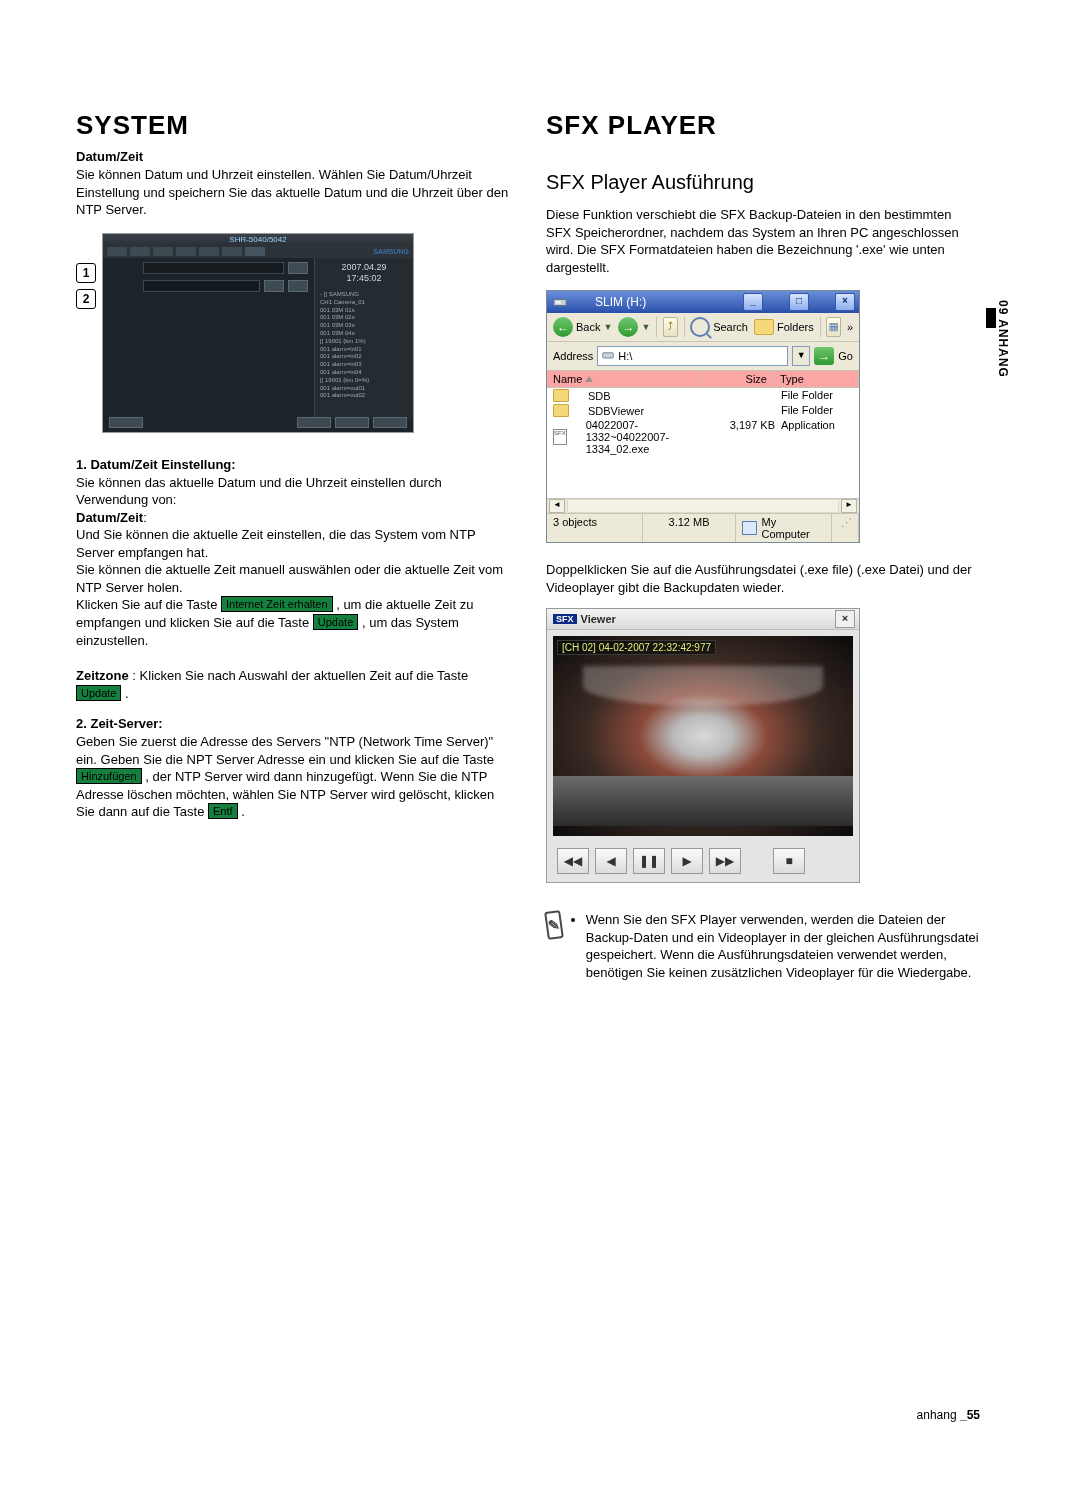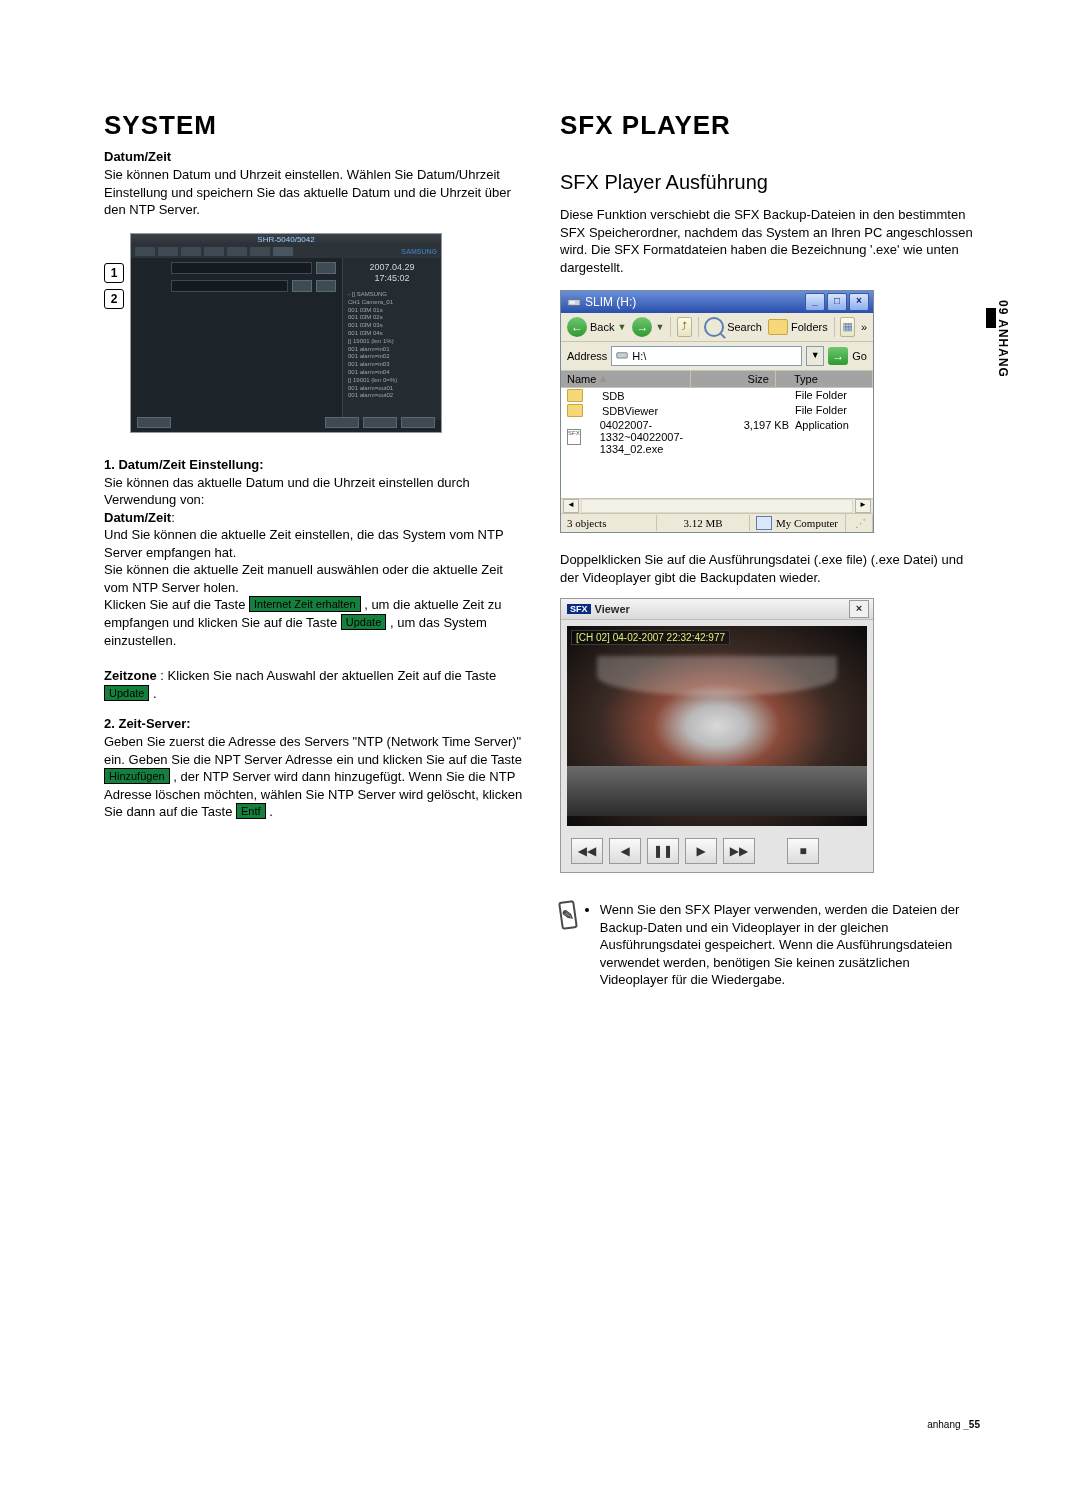--- a/index.html
+++ b/index.html
@@ -6,21 +6,21 @@
     margin: 0;
     font-family: Arial, Helvetica, sans-serif;
     background: #fff;
     color: #000;
     width: 1080px;
     height: 1488px;
     position: relative;
     box-sizing: border-box;
   }
   .page {
-    padding: 110px 100px 60px 104px;
+    padding: 110px 100px 60px 76px;
     display: flex;
     gap: 36px;
   }
   .col {
     flex: 1 1 0;
     min-width: 0;
   }
   h1 {
     font-size: 26px;
     letter-spacing: 1px;
@@ -190,20 +190,21 @@
     margin: 14px 0 18px 0;
   }
   .exp-title {
     height: 22px;
     background: linear-gradient(#6a8fd9, #2a4fab);
     color: #fff;
     display: flex;
     align-items: center;
     padding: 0 4px 0 6px;
     font-size: 12px;
+    gap: 24px;
   }
   .exp-title .wt-icon {
     display:inline-block; width:14px; height:14px; margin-right:4px;
   }
   .exp-title .wbtn {
     width: 18px; height: 16px; margin-left: 2px;
     background: linear-gradient(#d8e4fb,#8caef0);
     border: 1px solid #3559a6; border-radius:2px;
     text-align:center; line-height:14px; color:#0a2d70; font-weight:700;
     font-size:10px;
@@ -272,23 +273,22 @@
     display:flex; align-items:center; padding:0 4px; gap:4px; font-size:11px;
   }
   .addr-drop { width:16px; height:18px; border:1px solid #7f9db9; background:#ece9d8;
     text-align:center; line-height:16px; font-size:9px;}
   .go-btn {
     width:20px; height:18px; border-radius:3px;
     background:linear-gradient(#6fc76f,#2e9a2e);
     color:#fff; text-align:center; line-height:18px; font-size:12px; font-weight:700;
   }
   .exp-cols {
-    display:flex; background:#a3a3a3; border-bottom:1px solid #c8c4b4;
+    display:flex; background:#fca5a5; border-bottom:1px solid #c8c4b4;
     font-size:11px;
-    gap:12px;
   }
   .exp-cols div { padding:2px 6px; border-right:1px solid #c8c4b4; }
   .col-name{ flex:1; display:flex; align-items:center; gap:3px;}
   .col-size{ width:60px; text-align:right;}
   .col-type{ width:72px; }
   .tri-up{ width:0;height:0;border-left:4px solid transparent;border-right:4px solid transparent;border-bottom:6px solid #9a958a;}
   .exp-list {
     background:#fff; min-height:110px; font-size:11px;
   }
   .exp-row { display:flex; padding:1px 6px; }
@@ -297,23 +297,22 @@
   .exp-row .rt { width:72px; padding-left:6px;}
   .ic-folder{ width:14px;height:11px;background:#f6d77a;border:1px solid #c9a83f;border-radius:1px;}
   .ic-exe{ width:12px;height:14px;border:1px solid #888;background:#fff;font-size:6px;line-height:7px;text-align:center;color:#555;}
   .exp-scroll {
     height:14px; background:#ece9d8; border-top:1px solid #c8c4b4;
     display:flex; align-items:center; padding:0 2px; gap:2px;
   }
   .sc-btn{ width:14px;height:12px;border:1px solid #b8b4a4;background:#f4f2e6;font-size:8px;line-height:10px;text-align:center;}
   .sc-track{ flex:1;height:12px;background:#f4f2e6;border:1px solid #dedacb;}
   .exp-status {
-    display:flex; align-items:center; font-size:11px;
+    display:flex; font-size:11px;
     border-top:1px solid #c8c4b4;
-    font-family:Liberation Serif, serif;
   }
   .exp-status div{ padding:2px 6px; border-right:1px solid #c8c4b4;}
   .st-a{flex:1;} .st-b{width:80px;text-align:center;} .st-c{flex:1; display:flex; align-items:center; gap:4px;}
   .st-c .comp-ic{ width:14px;height:12px;border:1px solid #5a7fb0;background:#dbe7fb;}
   .st-grip{width:14px; text-align:right; color:#9a958a; padding-right:2px;}
 
   
   .viewer {
     width:312px; border:1px solid #9a9a9a; background:#e4e4e4;
     font-size:11px; margin-bottom:28px;
@@ -372,22 +371,22 @@
   .sidetab{
     position:absolute; right:70px; top:300px;
     writing-mode: vertical-rl; text-orientation: mixed;
     font-size:12px; font-weight:700; letter-spacing:1px; color:#000;
   }
   .sidetab .mark{
     display:block; margin-top:8px; width:10px; height:20px; background:#000;
   }
 
   .footer{
-    position:absolute; right:100px; bottom:58px;
-    font-size:10px; color:#000;
+    position:absolute; right:100px; bottom:66px;
+    font-size:12px; color:#000;
   }
   .footer b{ font-weight:700; }
 
   ul.note-list{ margin:0; padding-left:14px;}
   ul.note-list li{ margin:0; }
 </style>
 </head>
 <body>
 
 <div class="page">

